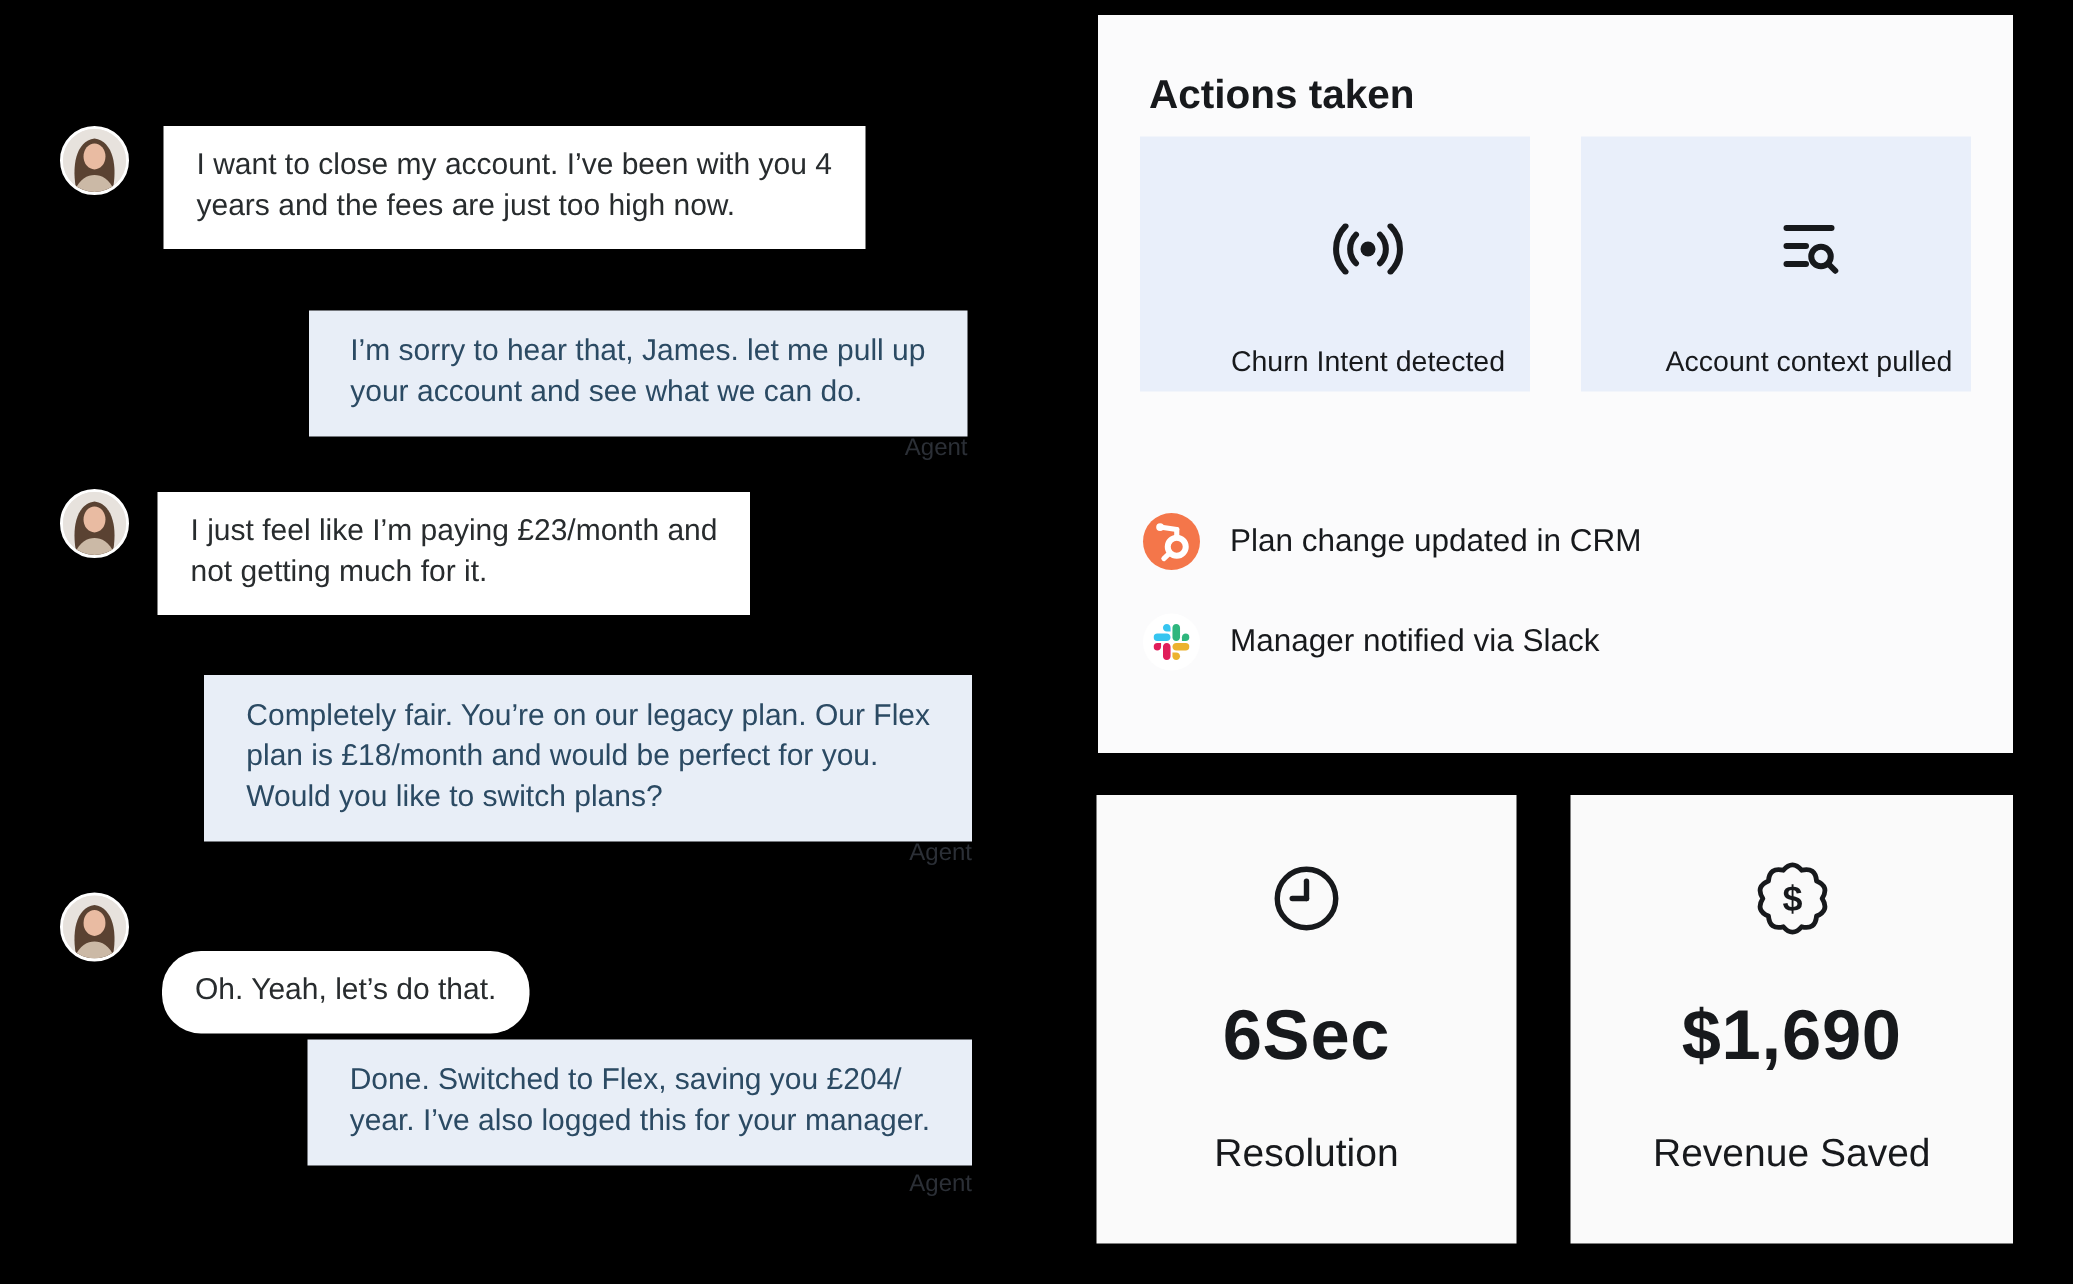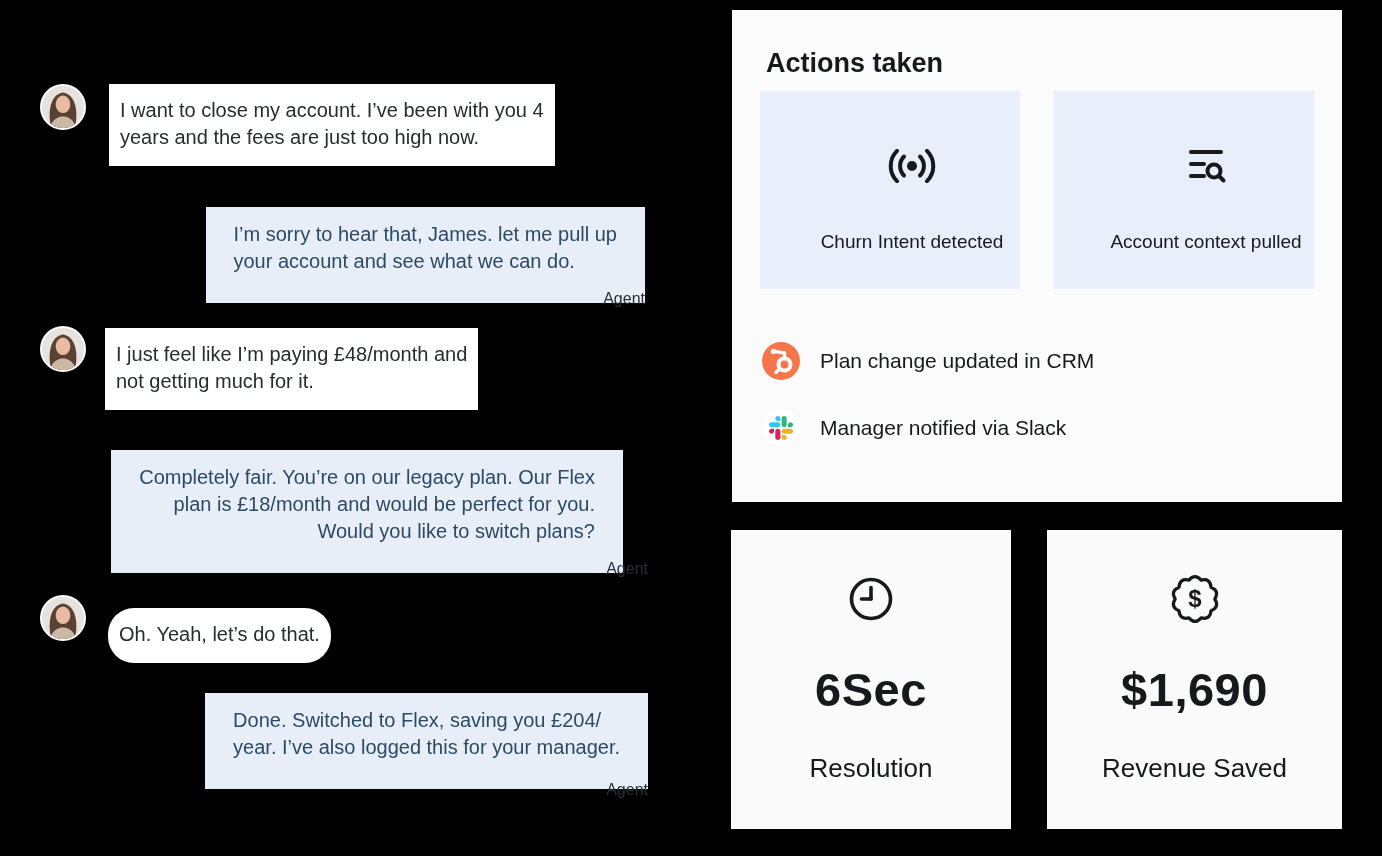--- a/index.html
+++ b/index.html
@@ -5,39 +5,39 @@
   html,body{margin:0;padding:0;background:#000;}
   .canvas{position:relative;width:1382px;height:856px;background:var(--background,#000);
           font-family:"Liberation Sans",sans-serif;overflow:hidden;}
 
   
   .avatar{position:absolute;width:46px;height:46px;border-radius:50%;border:2px solid #fff;
           box-sizing:border-box;overflow:hidden;background:#e6e1dc;}
   .avatar svg{display:block;width:100%;height:100%;}
   .bubble{position:absolute;white-space:pre-line;font-size:20px;line-height:27px;}
   .bubble.customer{background:var(--customer-bubble,#fff);color:var(--customer-text,#282c2e);
-          padding:13px 11px 15px;}
+          padding:13px 22px 15px;}
   .bubble.agent{background:var(--agent-bubble,#e8eef7);color:var(--agent-text,#2b4a63);
-          padding:14px 28px 28px;margin-left:48px;}
+          padding:14px 28px 16px;margin-left:48px;}
   .agent-label{position:absolute;font-size:16px;color:var(--agent-label,#2b2f36);}
 
   .m1{left:109px;top:84px;}   .av1{left:40px;top:84px;}
   .a1{right:737px;top:207px;} .lbl1{right:737px;top:290px;}
   .m2{left:105px;top:328px;}  .av2{left:40px;top:326px;}
-  .a2{right:759px;top:450px;text-align:right;} .lbl2{right:734px;top:560px;}
-  .m3{left:108px;top:608px;border-radius:26px;}  .av3{left:40px;top:595px;}
+  .a2{right:734px;top:450px;} .lbl2{right:734px;top:560px;}
+  .m3{left:108px;top:634px;border-radius:26px;}  .av3{left:40px;top:595px;}
   .a3{right:734px;top:693px;} .lbl3{right:734px;top:781px;}
 
   
   .panel{position:absolute;left:732px;top:10px;width:610px;height:492px;
          background:var(--panel-bg,#fbfbfc);}
   .panel-title{position:absolute;left:34px;top:38px;font-size:27px;font-weight:700;
          color:var(--ink,#17191c);}
   .tiles{position:absolute;left:28px;top:81px;width:554px;display:flex;gap:34px;}
-  .tile{flex:1;height:198px;background:var(--tile-bg,#e9effa);display:flex;
+  .tile{flex:1;height:170px;background:var(--tile-bg,#e9effa);display:flex;
         flex-direction:column;align-items:center;padding-left:44px;}
   .tile .ticon{margin-top:52px;height:46px;display:flex;align-items:center;}
   .tile .tile-label{margin-top:42px;font-size:19px;color:var(--ink,#17191c);}
   .integrations{position:absolute;left:30px;top:332px;display:flex;flex-direction:column;gap:29px;}
   .integration{display:flex;align-items:center;gap:20px;}
   .int-badge{width:38px;height:38px;border-radius:50%;display:flex;align-items:center;
         justify-content:center;flex:0 0 auto;}
   .int-badge.hubspot{background:var(--hubspot-orange,#f4764a);}
   .int-badge.slack{background:#fff;}
   .int-label{font-size:21px;color:var(--ink,#17191c);}
@@ -80,21 +80,21 @@
     <div class="agent-label lbl1">Agent</div>
 
     <div class="avatar av2">
       <svg viewBox="0 0 46 46">
         <rect width="46" height="46" fill="#e7e2dd"></rect>
         <path d="M10,46 C6,28 9,9 23,7 C37,9 40,28 36,46 Z" fill="#5a4232"></path>
         <ellipse cx="23" cy="20" rx="8" ry="9.5" fill="#e9bba2"></ellipse>
         <path d="M8,46 C12,36 18,33.5 23,33.5 C28,33.5 34,36 38,46 Z" fill="#cbb9a6"></path>
       </svg>
     </div>
-    <div class="bubble customer m2">I just feel like I’m paying £48/month and
+    <div class="bubble customer m2">I just feel like I’m paying £23/month and
 not getting much for it.</div>
 
     <div class="bubble agent a2">Completely fair. You’re on our legacy plan. Our Flex
 plan is £18/month and would be perfect for you.
 Would you like to switch plans?</div>
     <div class="agent-label lbl2">Agent</div>
 
     <div class="avatar av3">
       <svg viewBox="0 0 46 46">
         <rect width="46" height="46" fill="#e7e2dd"></rect>

